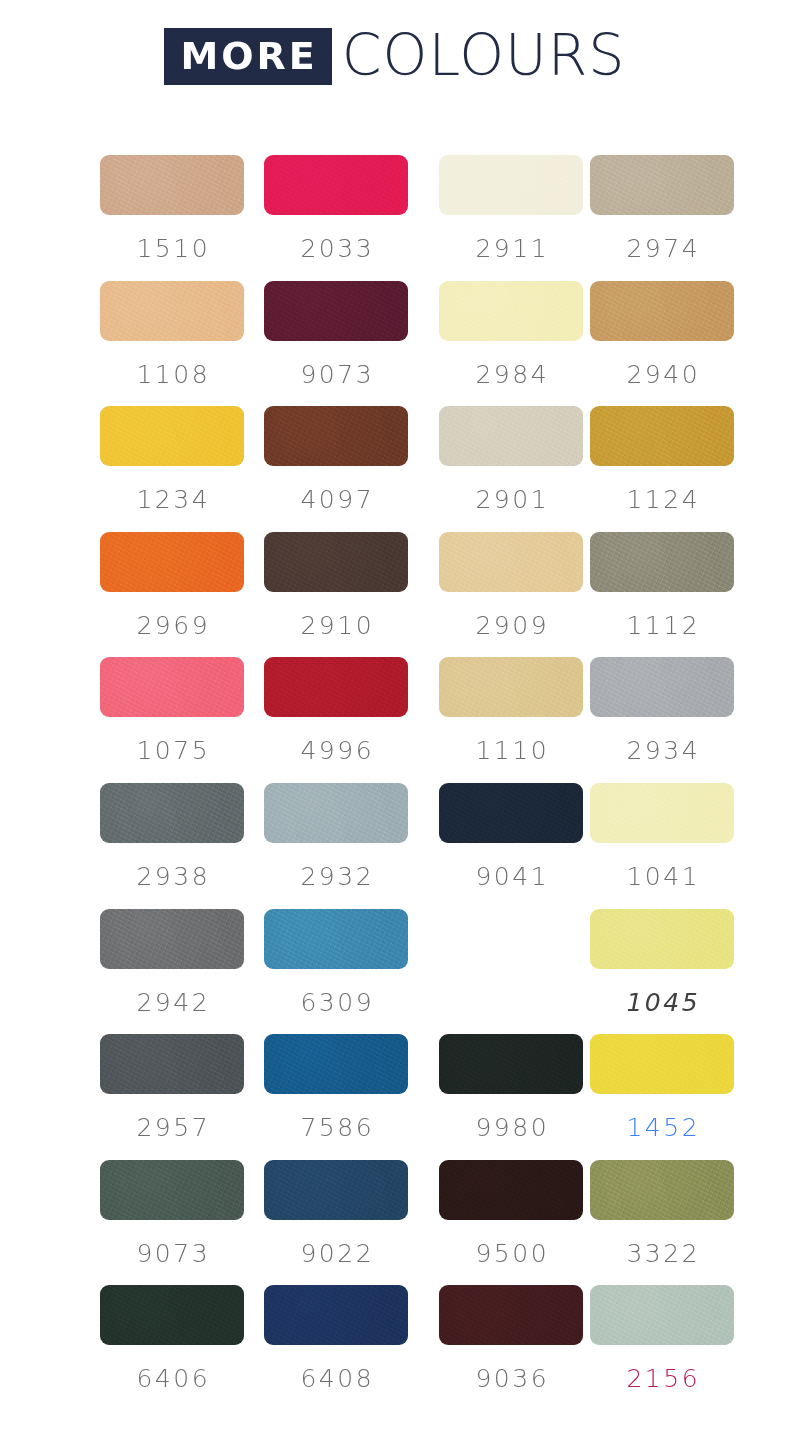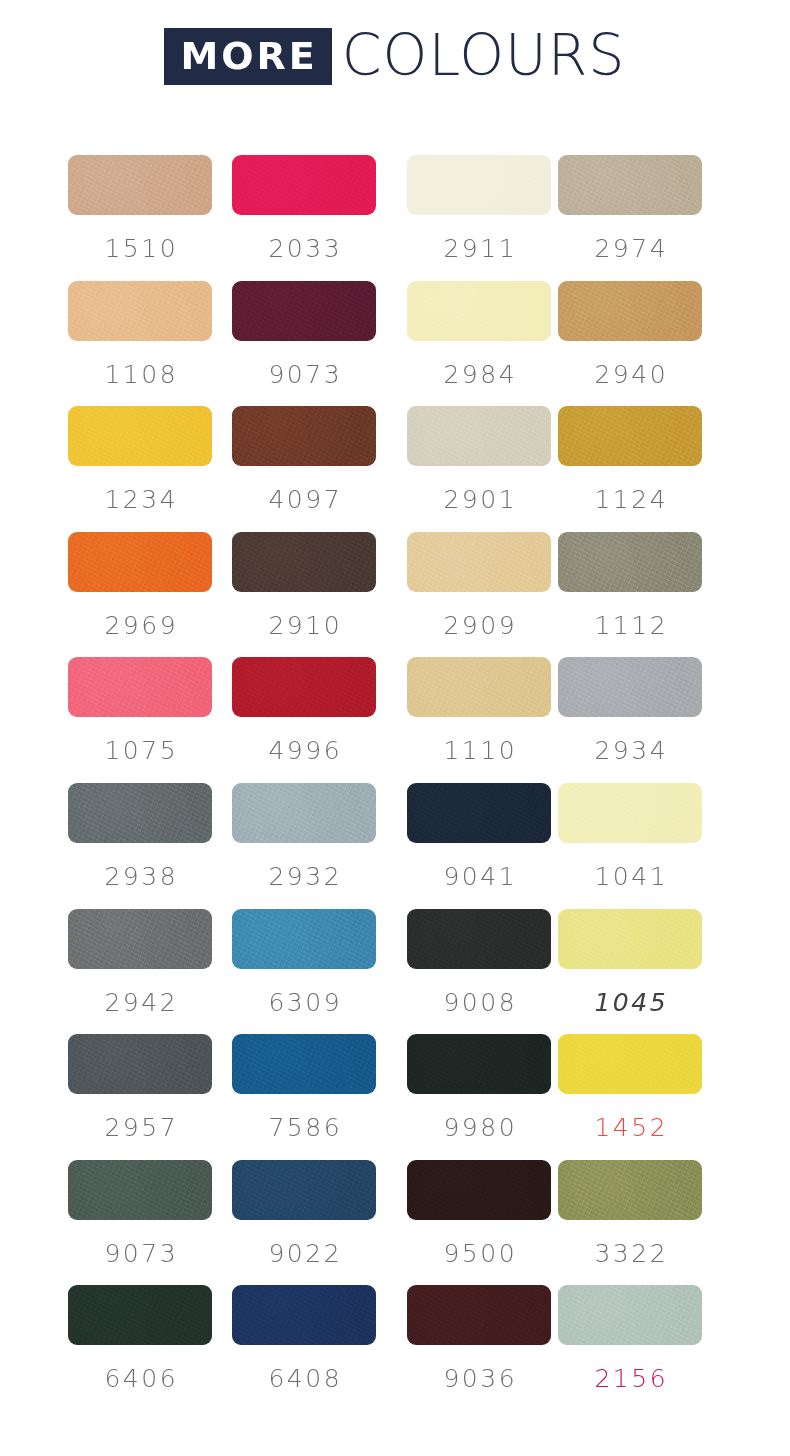--- a/index.html
+++ b/index.html
@@ -52,20 +52,21 @@
     display: inline-block;
     transform: translateY(-1px);
   }
 
   
   .grid {
     position: absolute;
     top: 155px;
     left: 0;
     width: 736px;
+    padding-left: 32px;
   }
   .row {
     position: relative;
     height: 125.6px;
   }
   .cell {
     position: absolute;
     top: 0;
     width: 144px;
   }
@@ -227,45 +228,41 @@
     </div>
     <div class="row">
       <div class="cell c0">
         <div class="swatch" style="background: rgb(109, 111, 113);"></div>
         <div class="code" style="color: rgb(110, 110, 110);">2942</div>
       </div>
       <div class="cell c1">
         <div class="swatch" style="background: rgb(61, 137, 176);"></div>
         <div class="code" style="color: rgb(110, 110, 110);">6309</div>
       </div>
-      <div class="cell c2">
-        <div class="swatch" style="background: rgb(43, 44, 44);"></div>
-        <div class="code" style="color: rgb(110, 110, 110);">9008</div>
-      </div>
       <div class="cell c3">
         <div class="swatch" style="background: rgb(233, 228, 133);"></div>
         <div class="code" style="color: #404040; font-style: italic;">1045</div>
       </div>
     </div>
     <div class="row">
       <div class="cell c0">
         <div class="swatch" style="background: rgb(79, 85, 88);"></div>
         <div class="code" style="color: rgb(110, 110, 110);">2957</div>
       </div>
       <div class="cell c1">
         <div class="swatch" style="background: rgb(22, 91, 140);"></div>
         <div class="code" style="color: rgb(110, 110, 110);">7586</div>
       </div>
       <div class="cell c2">
         <div class="swatch" style="background: rgb(30, 38, 36);"></div>
         <div class="code" style="color: rgb(110, 110, 110);">9980</div>
       </div>
       <div class="cell c3">
         <div class="swatch" style="background: rgb(236, 216, 62);"></div>
-        <div class="code" style="color: #ef4444;">1452</div>
+        <div class="code" style="color: #3b82f6;">1452</div>
       </div>
     </div>
     <div class="row">
       <div class="cell c0">
         <div class="swatch" style="background: rgb(74, 91, 84);"></div>
         <div class="code" style="color: rgb(110, 110, 110);">9073</div>
       </div>
       <div class="cell c1">
         <div class="swatch" style="background: rgb(36, 70, 102);"></div>
         <div class="code" style="color: rgb(110, 110, 110);">9022</div>

